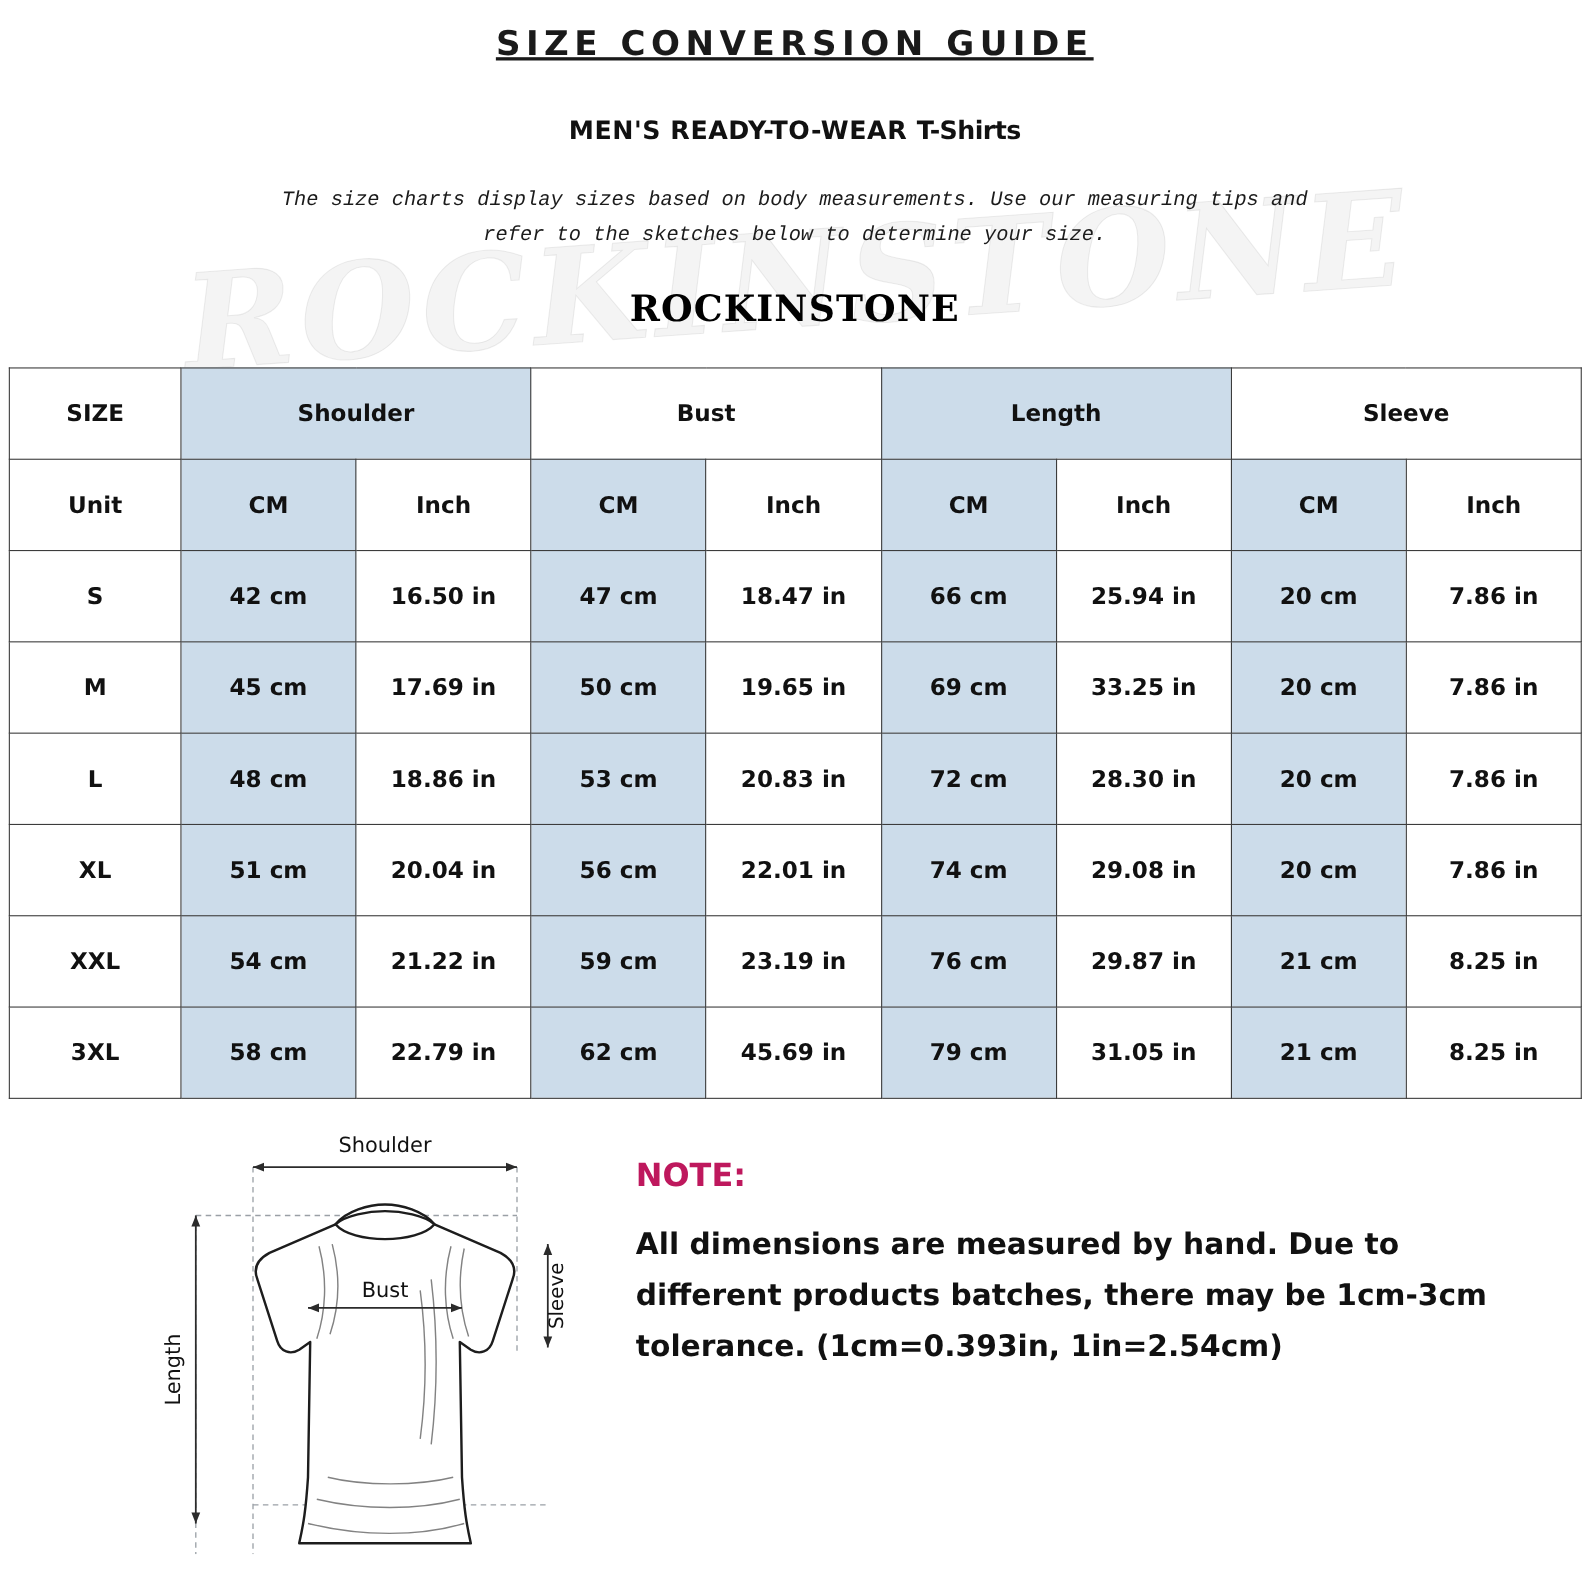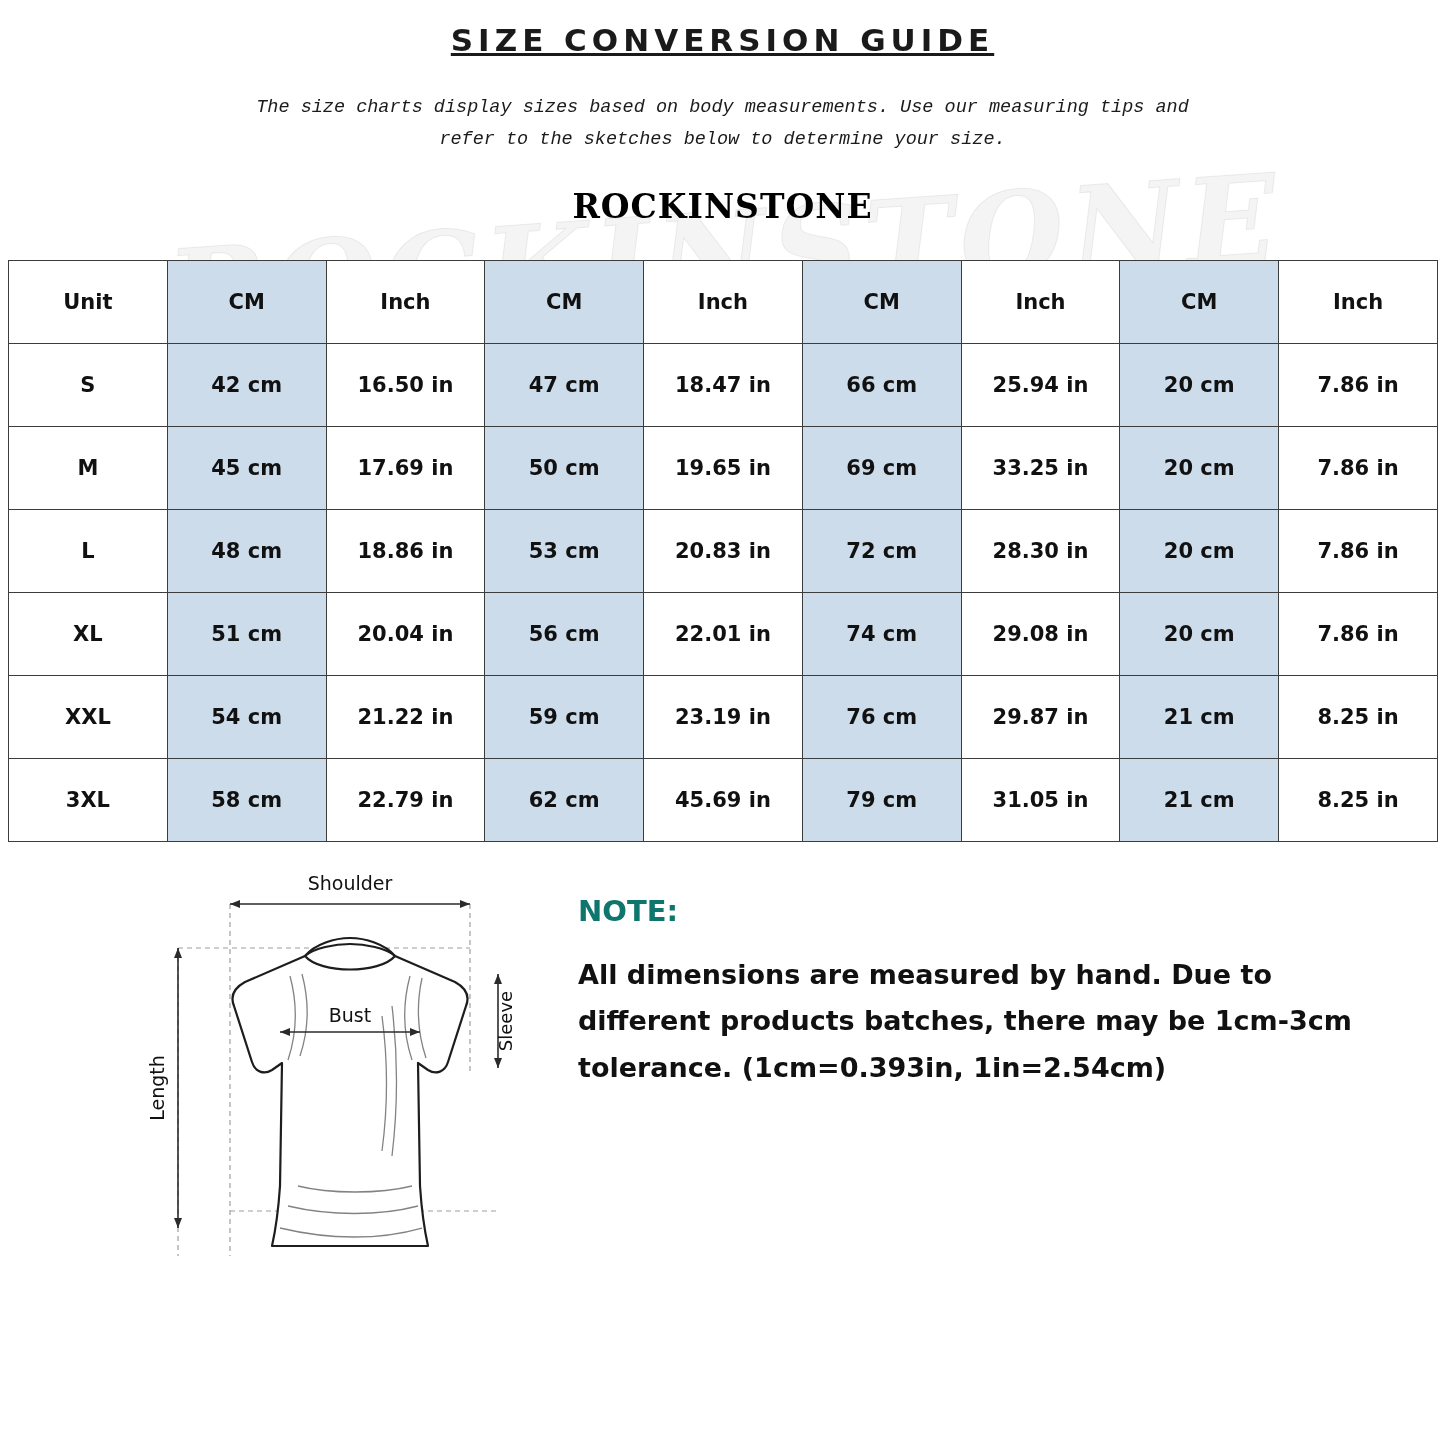--- a/index.html
+++ b/index.html
@@ -125,45 +125,56 @@
     flex: none;
   }
   .note {
     margin-left: 28px;
     padding-top: 38px;
     flex: 1;
   }
   .note-title {
     font-size: 29px;
     font-weight: bold;
-    color: #0f766e;
+    color: #be185d;
     margin-bottom: 24px;
   }
   .note-body {
     font-size: 27px;
     font-weight: bold;
     line-height: 1.72;
     color: #111;
     max-width: 830px;
   }
 </style>
 </head>
 <body>
 
 <div class="watermark">ROCKINSTONE</div>
 
 <div class="header">
   <div class="main-title">SIZE CONVERSION GUIDE</div>
+  <div class="subtitle">
+    <span>MEN'S READY-TO-WEAR</span>
+    <span class="sub-b">T-Shirts</span>
+  </div>
   <div class="intro">The size charts display sizes based on body measurements. Use our measuring tips and refer to the sketches below to determine your size.</div>
   <div class="brand">ROCKINSTONE</div>
 </div>
 
 <div class="table-wrap">
   <table class="size-table">
     <tbody>
+      <tr>
+        <td class="plain col-size" rowspan="1">SIZE</td>
+        <td class="tint grp" colspan="2">Shoulder</td>
+        <td class="plain grp" colspan="2">Bust</td>
+        <td class="tint grp" colspan="2">Length</td>
+        <td class="plain grp" colspan="2">Sleeve</td>
+      </tr>
       <tr class="unit-row">
         <td class="plain">Unit</td>
         <td class="tint">CM</td>
         <td class="plain">Inch</td>
         <td class="tint">CM</td>
         <td class="plain">Inch</td>
         <td class="tint">CM</td>
         <td class="plain">Inch</td>
         <td class="tint">CM</td>
         <td class="plain">Inch</td>

